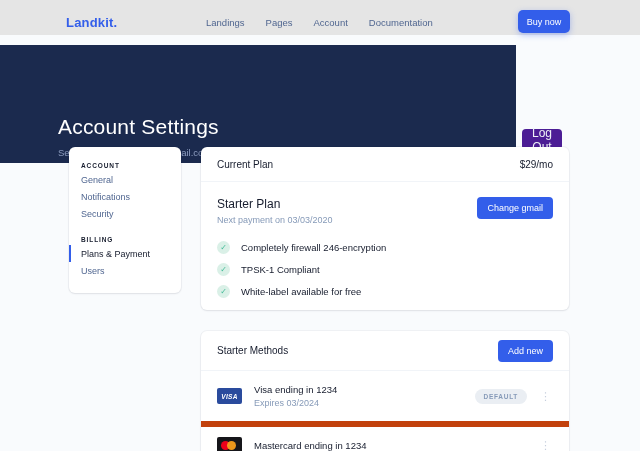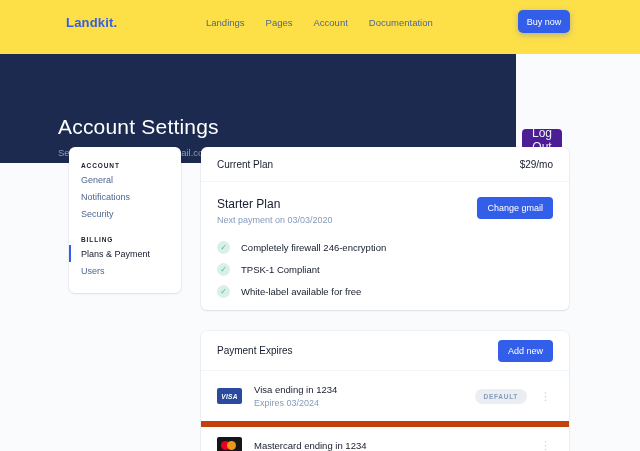--- a/index.html
+++ b/index.html
@@ -1,21 +1,21 @@
 <!DOCTYPE html>
 <html><head>
 <meta charset="utf-8">
 <style>
   * { margin:0; padding:0; box-sizing:border-box; }
   html,body { width:640px; height:451px; }
   body { font-family:"Liberation Sans", sans-serif; background:#f9fbfd; }
   .page { position:relative; width:640px; height:451px; overflow:hidden; background:#f9fbfd; }
 
   
-  .navbar { position:absolute; top:0; left:0; width:640px; height:54px; background:#fde047; display:flex; align-items:center; z-index:3; }
+  .navbar { position:absolute; top:0; left:0; width:640px; height:35px; background:#e5e5e5; display:flex; align-items:center; z-index:3; }
   .logo { position:absolute; left:66px; top:0; height:45px; display:flex; align-items:center; font-size:13px; font-weight:bold; color:#335eea; letter-spacing:.2px; cursor:pointer; }
   .nav-menu { position:absolute; left:206px; top:0; height:45px; display:flex; align-items:center; gap:21px; }
   .nav-link { font-size:9.5px; color:#506690; cursor:pointer; }
   .buy-btn { position:absolute; right:70px; top:10px; width:52px; height:23px; background:#335eea; color:#fff; border:none; border-radius:5px; font-size:9px; font-family:inherit; display:flex; align-items:center; justify-content:center; cursor:pointer; box-shadow:0 2px 6px rgba(51,94,234,.35); }
 
   
   .hero { position:absolute; top:45px; left:0; width:516px; height:118px; background:#1b2a4e; }
   .hero-title { position:absolute; left:58px; top:70px; color:#ffffff; font-size:21px; font-weight:400; letter-spacing:.2px; }
   .hero-subtitle { position:absolute; left:58px; top:102px; color:#8c9cbf; font-size:9.5px; }
   .logout-btn { position:absolute; left:522px; top:84px; height:21px; padding:0 10px; background:#4c1d95; color:#eef1f6; border:none; border-radius:4px; font-size:12px; font-family:inherit; display:flex; align-items:center; cursor:pointer; }
@@ -121,21 +121,21 @@
         <div class="feature">
           <span class="check-circle">✓</span>
           <span class="feature-label">White-label available for free</span>
         </div>
       </div>
     </div>
   </div>
 
   <div class="card pay-card">
     <div class="card-header">
-      <span class="card-header-title">Payment Expires</span>
+      <span class="card-header-title">Starter Methods</span>
       <button class="btn-primary-sm">Add new</button>
     </div>
 
     <div class="pay-row">
       <div class="cc-logo visa-logo">VISA</div>
       <div class="pay-info">
         <div class="pay-title">Visa ending in 1234</div>
         <div class="pay-sub">Expires 03/2024</div>
       </div>
       <div class="pay-right">

